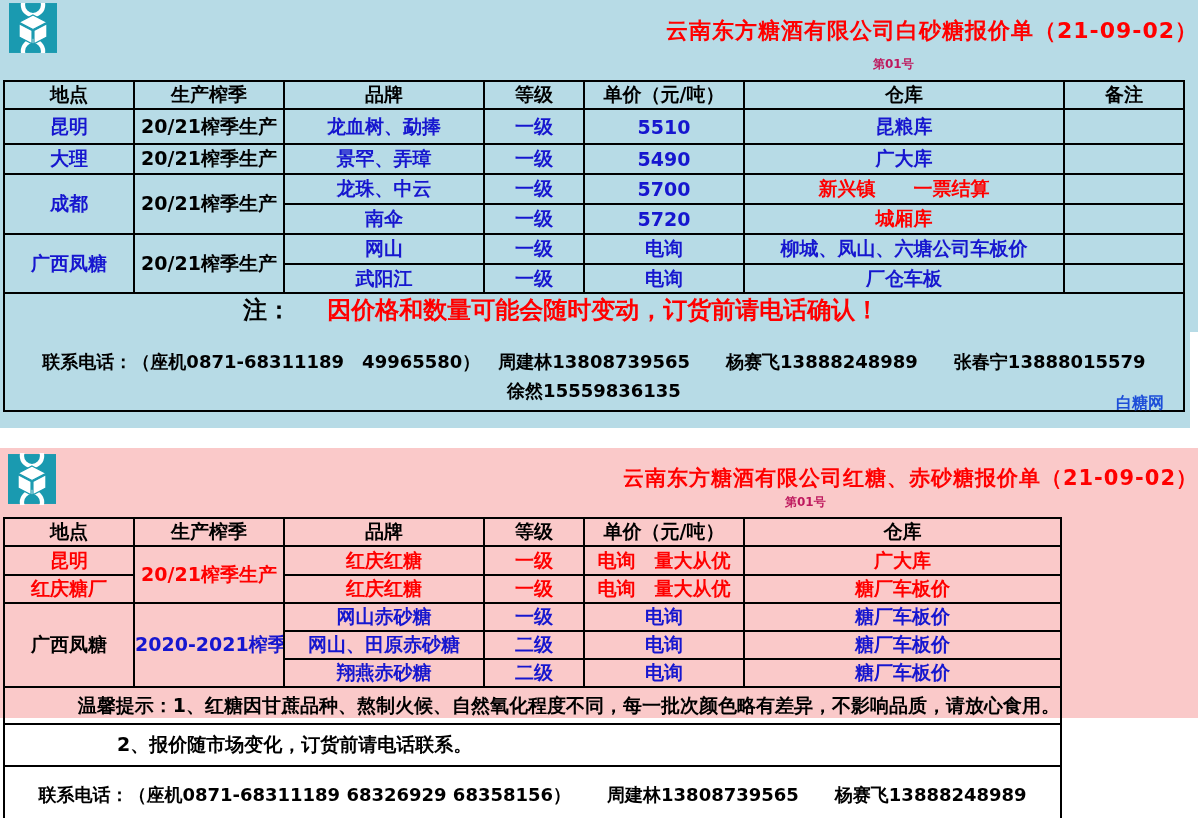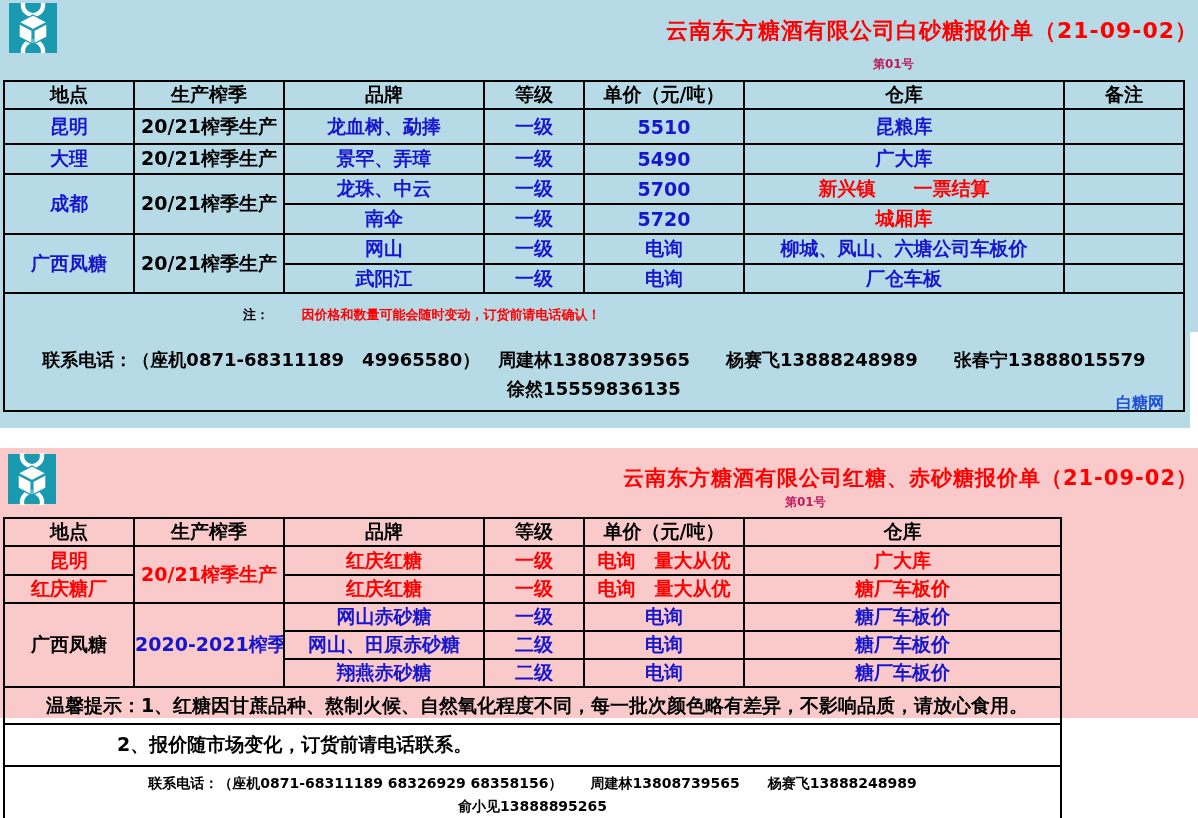--- a/index.html
+++ b/index.html
@@ -33,26 +33,26 @@
     border:2px solid var(--border);text-align:center;vertical-align:middle;
     font-size:19px;font-weight:bold;padding:0;overflow:hidden;white-space:nowrap;
   }
   th{color:#000;}
   .c-blue{color:var(--text-blue);}
   .c-red{color:var(--text-red);}
   .c-black{color:#000;}
   tr.h24{height:24px;} tr.h35{height:35px;} tr.h30{height:30px;} tr.h29{height:29px;margin-left:24px;}
   tr.h118{height:118px;} tr.h28{height:28px;} tr.h37{height:37px;} tr.h42{height:42px;} tr.h53{height:53px;}
   td.bigcell{text-align:left;vertical-align:top;}
-  .note-line{margin-top:12px;padding-left:238px;font-size:13px;white-space:nowrap;}
+  .note-line{padding-left:238px;font-size:24px;white-space:nowrap;}
   .contact-line{margin-top:24px;text-align:center;font-size:18px;white-space:nowrap;}
   .contact-line2{margin-top:5px;text-align:center;font-size:18px;white-space:nowrap;}
-  td.tips{text-align:center;padding-left:9px;font-size:19px;}
+  td.tips{text-align:right;padding-left:9px;font-size:19px;}
   td.tips2{text-align:left;padding-left:112px;font-size:19px;}
-  .contact2-line{font-size:14px;margin-top:5px;white-space:nowrap;}
+  .contact2-line{font-size:18px;margin-top:16px;white-space:nowrap;}
   .watermark{
     position:absolute;left:1116px;top:393px;color:#1d4ed8;
     font-size:16px;white-space:nowrap;
   }
   .edge-strip{position:absolute;left:1190px;top:332px;width:8px;height:96px;background:#ffffff;}
 </style>
 </head>
 <body>
 
 <div class="sec sec1">

